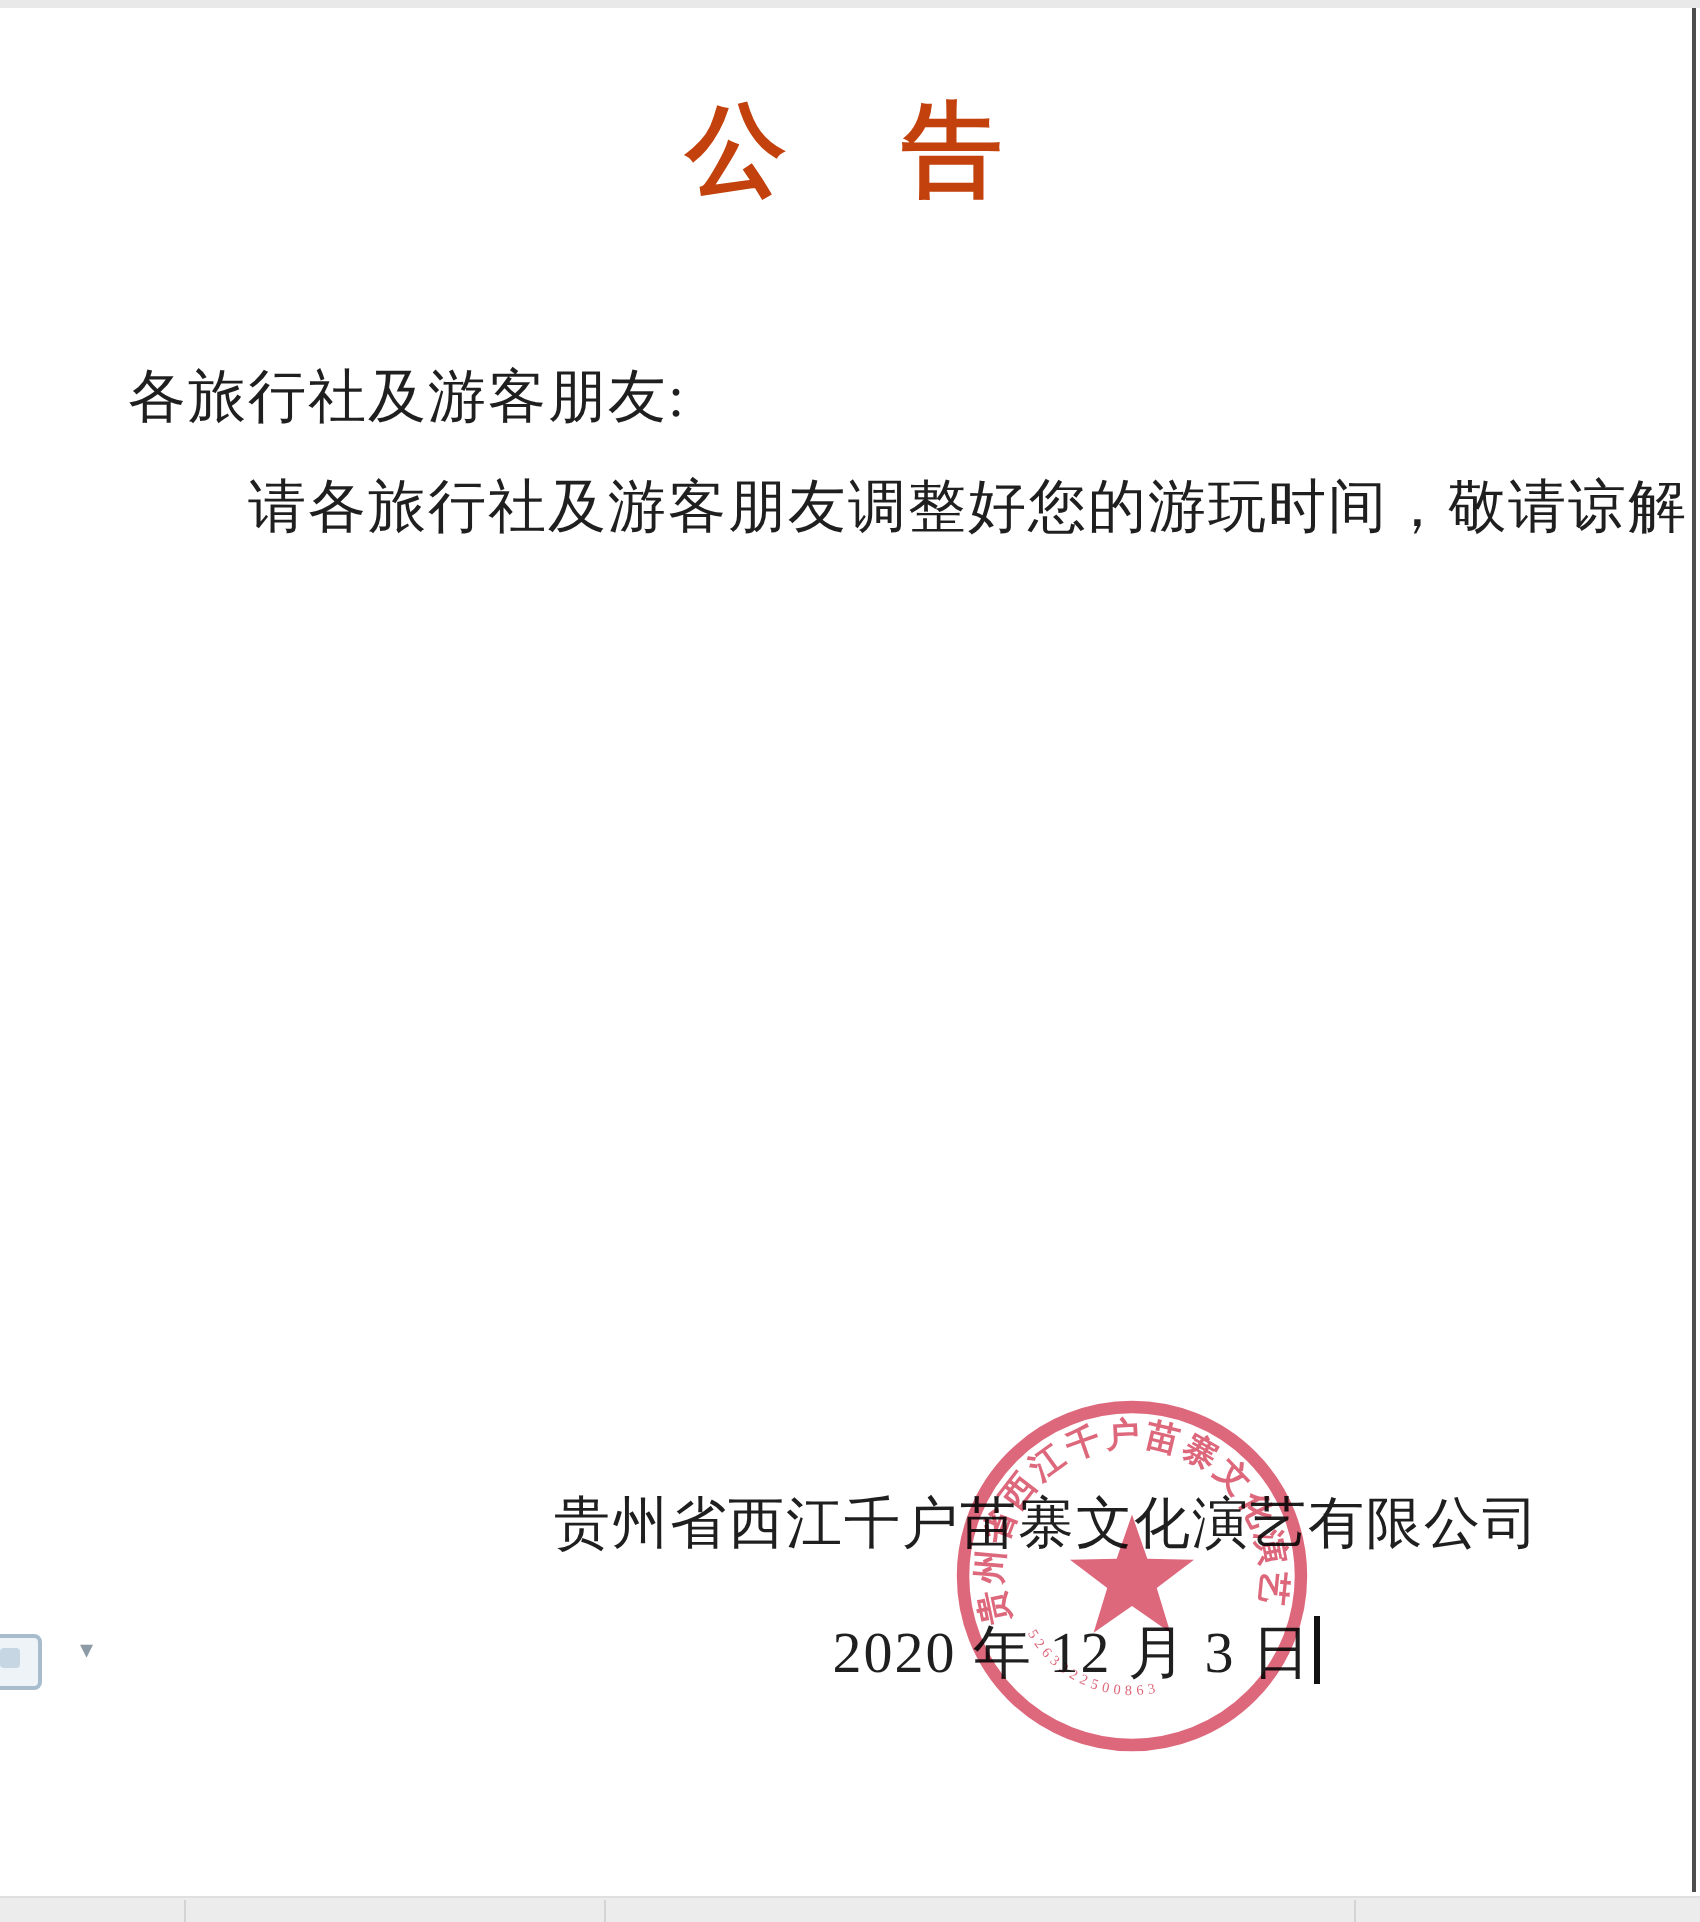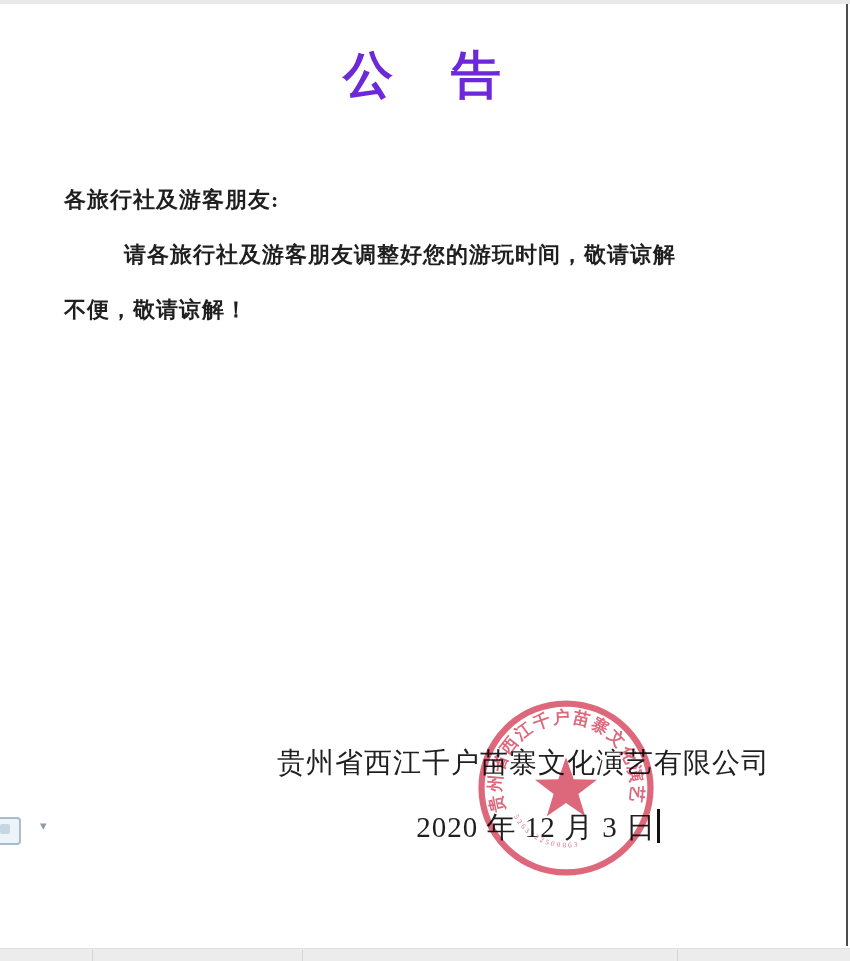--- a/index.html
+++ b/index.html
@@ -7,23 +7,23 @@
     width:850px;height:961px;position:relative;overflow:hidden;
     background:#ffffff;
     font-family:"Liberation Serif","DejaVu Serif",serif;
     color:#1f1f1f;
   }
   .top-strip{position:absolute;top:0;left:0;width:850px;height:4px;background:#e9e9e9;}
   .right-edge{position:absolute;top:4px;right:2px;width:2px;height:942px;background:#4d4d4d;}
   .page{position:absolute;top:4px;left:0;width:848px;padding-top:42px;}
   .title{
     text-align:center;font-size:50px;line-height:58px;font-weight:700;
-    letter-spacing:4px;color:#6d28d9;
+    letter-spacing:4px;color:#c2410c;
   }
-  .body-text{margin-top:68px;padding:0 64px;font-size:22px;line-height:55px;letter-spacing:1px;font-weight:bold;}
+  .body-text{margin-top:68px;padding:0 64px;font-size:29px;line-height:55px;letter-spacing:1px;}
   .line{white-space:nowrap;}
   .line.indent{padding-left:60px;}
   .signature-block{position:absolute;top:742px;left:0;width:848px;z-index:2;}
   .sig-company{
     text-align:right;padding-right:78px;font-size:28px;line-height:42px;
     letter-spacing:1px;white-space:nowrap;
   }
   .sig-date{
     text-align:right;padding-right:188px;font-size:29px;line-height:42px;
     margin-top:22px;letter-spacing:1px;white-space:nowrap;
@@ -68,21 +68,20 @@
   <div class="title">公　告</div>
 
   <div class="body-text">
     <div class="line">各旅行社及游客朋友:</div>
 
 
     <div>
 
         <div class="line indent">请各旅行社及游客朋友调整好您的游玩时间，敬请谅解</div>
 
-        <div class="line">不便，敬请谅解！</div>
       </div>
   </div>
 </div>
 
 <div class="signature-block">
   <div class="sig-company">贵州省西江千户苗寨文化演艺有限公司</div>
   <div class="sig-date">
     <span>2020 年 12 月 3 日</span><span class="caret"></span>
   </div>
 </div>

